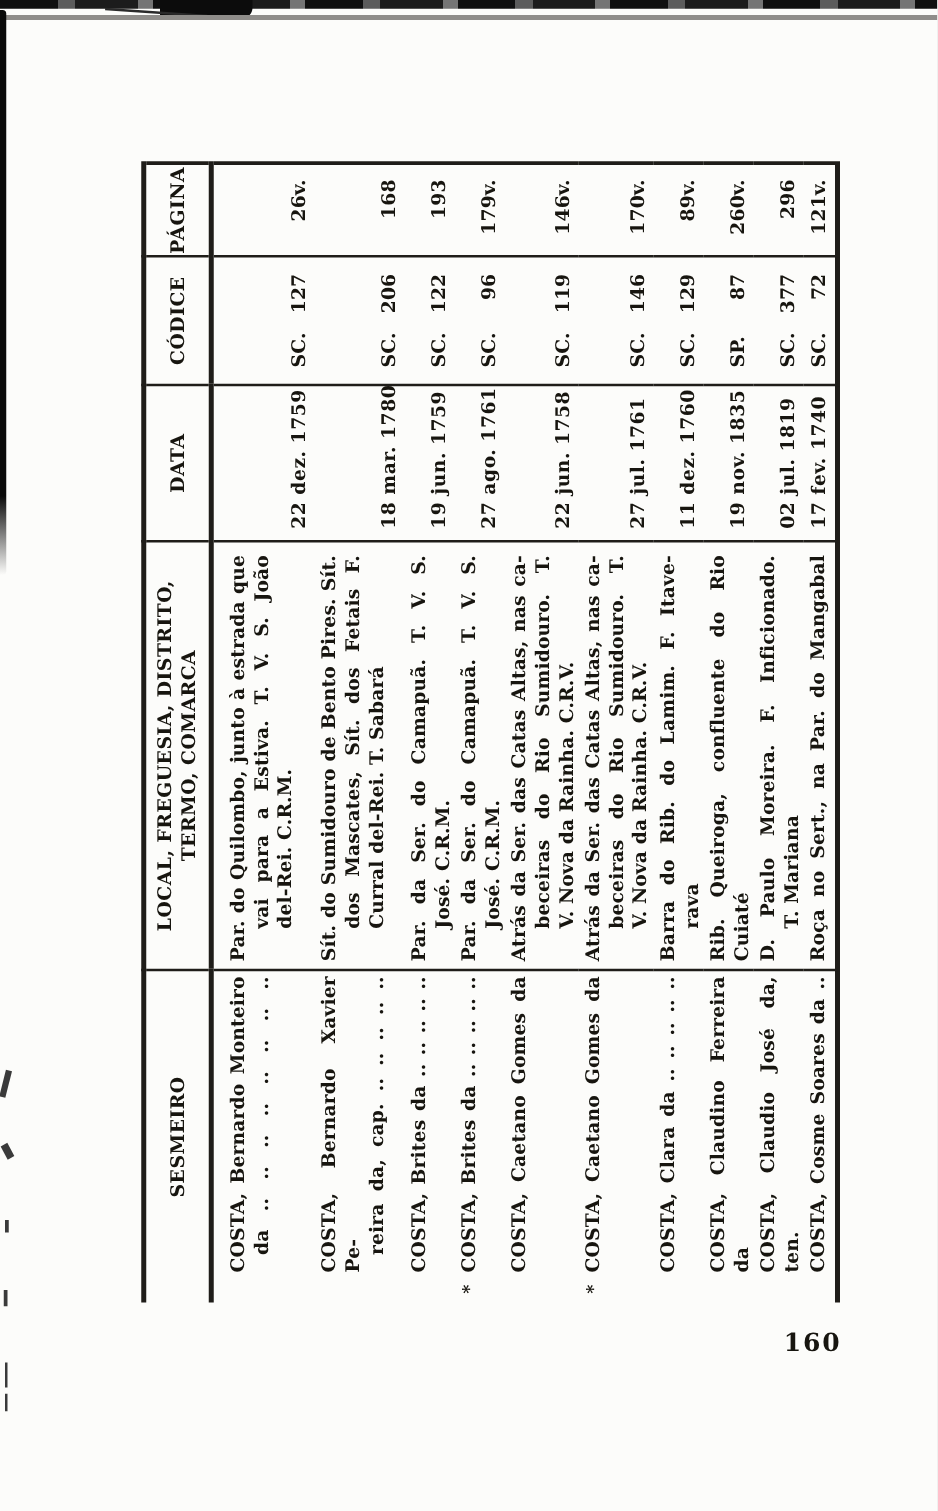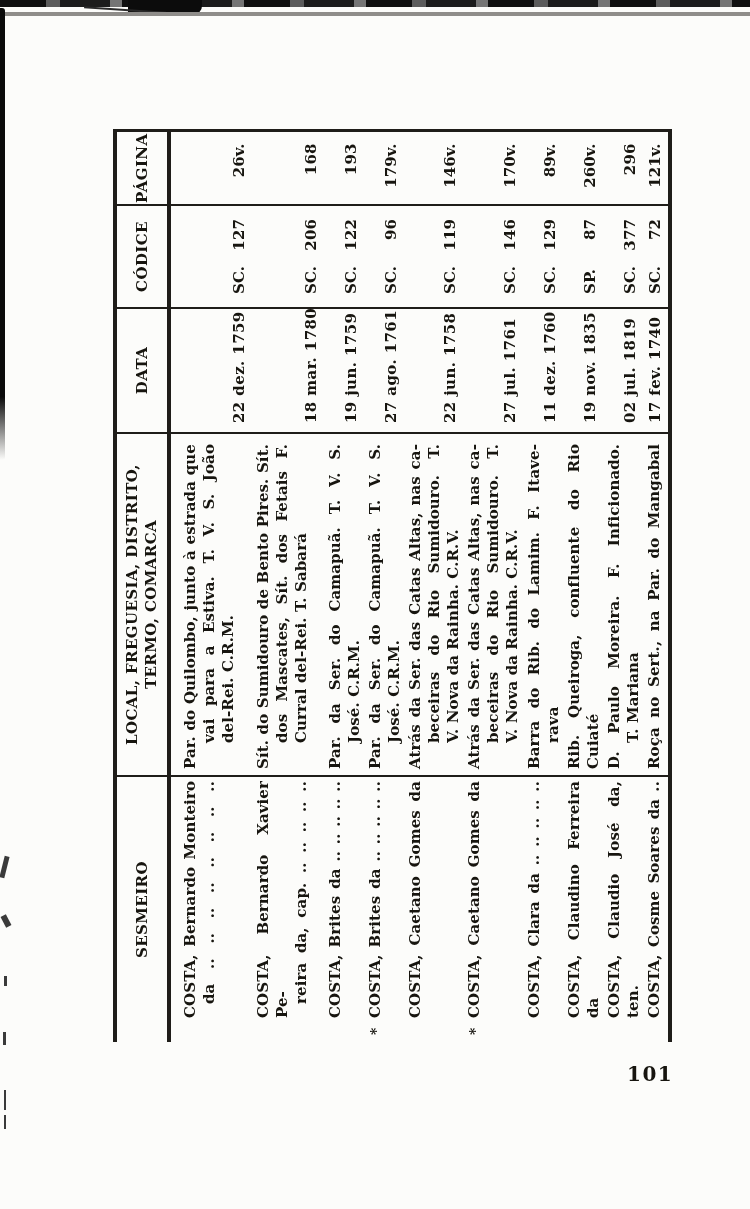--- a/index.html
+++ b/index.html
@@ -272,14 +272,14 @@
                 <span>SC.</span>
                 <span>72</span>
               </div>
             </td>
             <td class="c-pag">121v.</td>
           </tr>
         </tbody>
     </table>
   </div>
 
-  <div class="pagenum">101</div>
+  <div class="pagenum">160</div>
 </div>
 
 </body></html>

